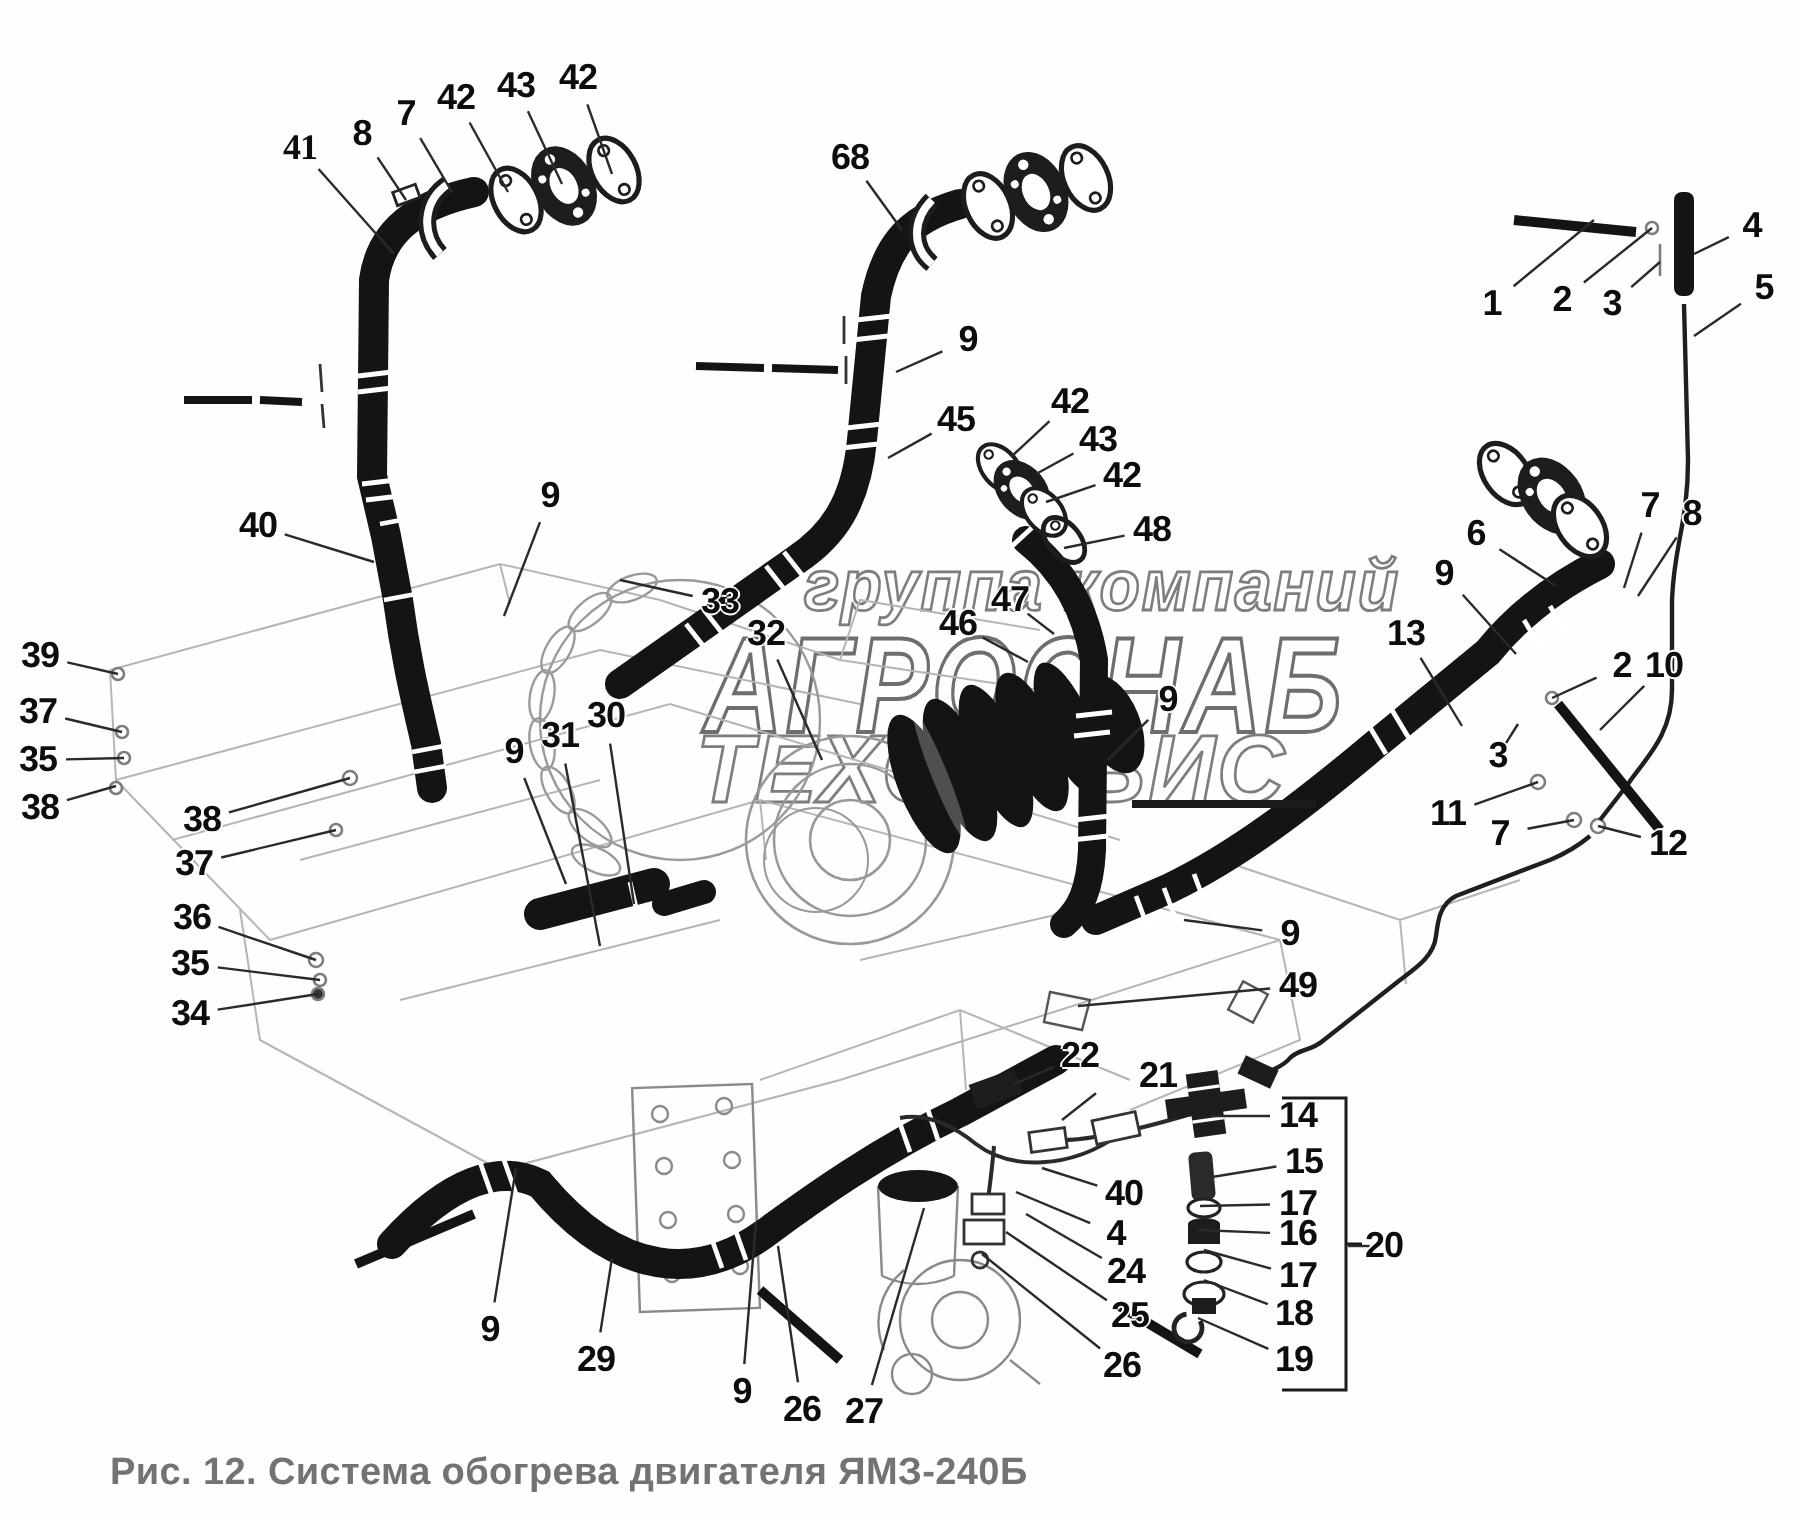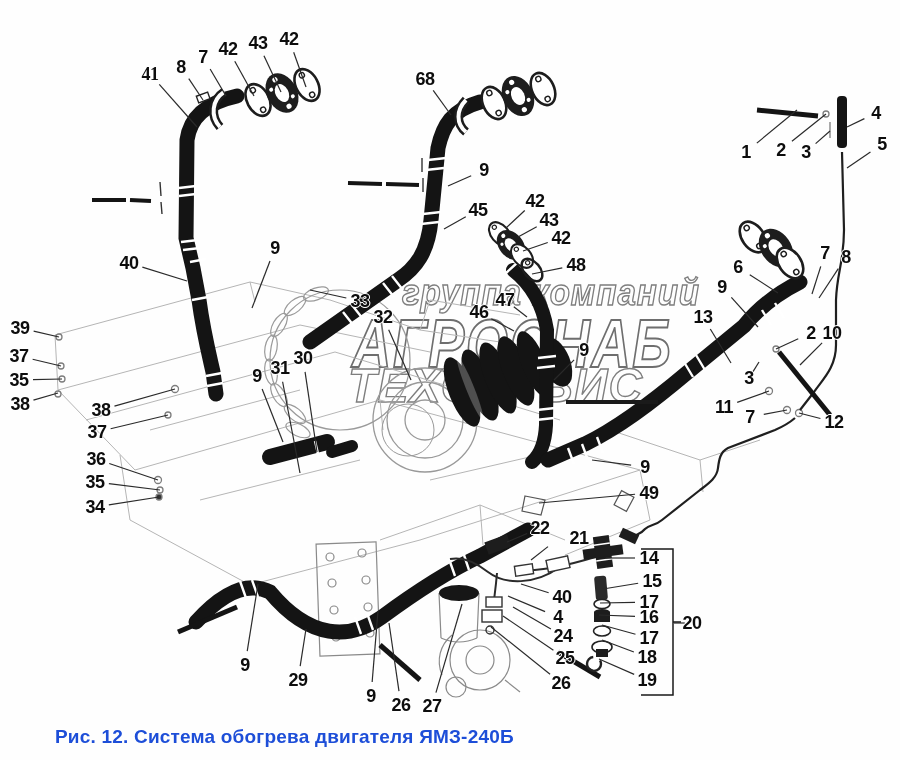--- a/index.html
+++ b/index.html
@@ -22,21 +22,21 @@
   #drawing{position:absolute;left:0;top:0;z-index:2;}
   #leader-svg{position:absolute;left:0;top:0;z-index:3;pointer-events:none;}
   #callout-layer{position:absolute;inset:0;z-index:4;pointer-events:none;}
   .callout{
     position:absolute;transform:translate(-50%,-50%);
     font-weight:bold;font-size:18px;color:#0d0d0d;letter-spacing:-0.5px;
     text-shadow:1px 0 0 #fff,-1px 0 0 #fff,0 1px 0 #fff,0 -1px 0 #fff;
   }
   #caption{
     position:absolute;left:55px;top:726px;z-index:4;
-    font-size:19px;font-weight:bold;color:#1d4ed8;letter-spacing:0.2px;
+    font-size:19px;font-weight:bold;color:#737373;letter-spacing:0.2px;
   }
 </style>
 </head>
 <body>
 
 <div id="stage">
 
   <div class="wm" id="wm1">группа компаний</div>
   <div class="wm" id="wm2">АГРОСНАБ</div>
   <div class="wm" id="wm3">ТЕХСЕРВИС</div>

